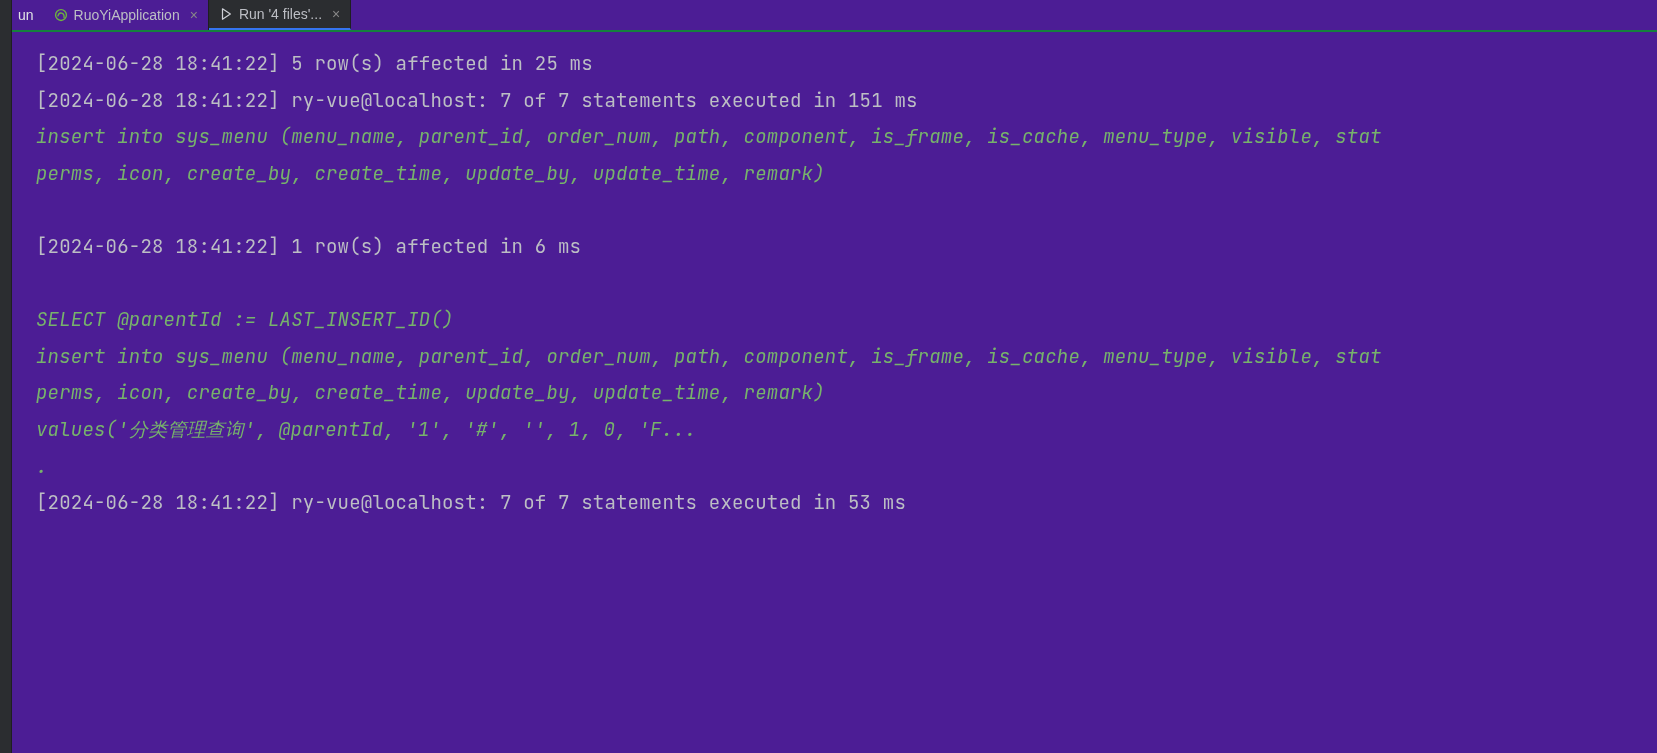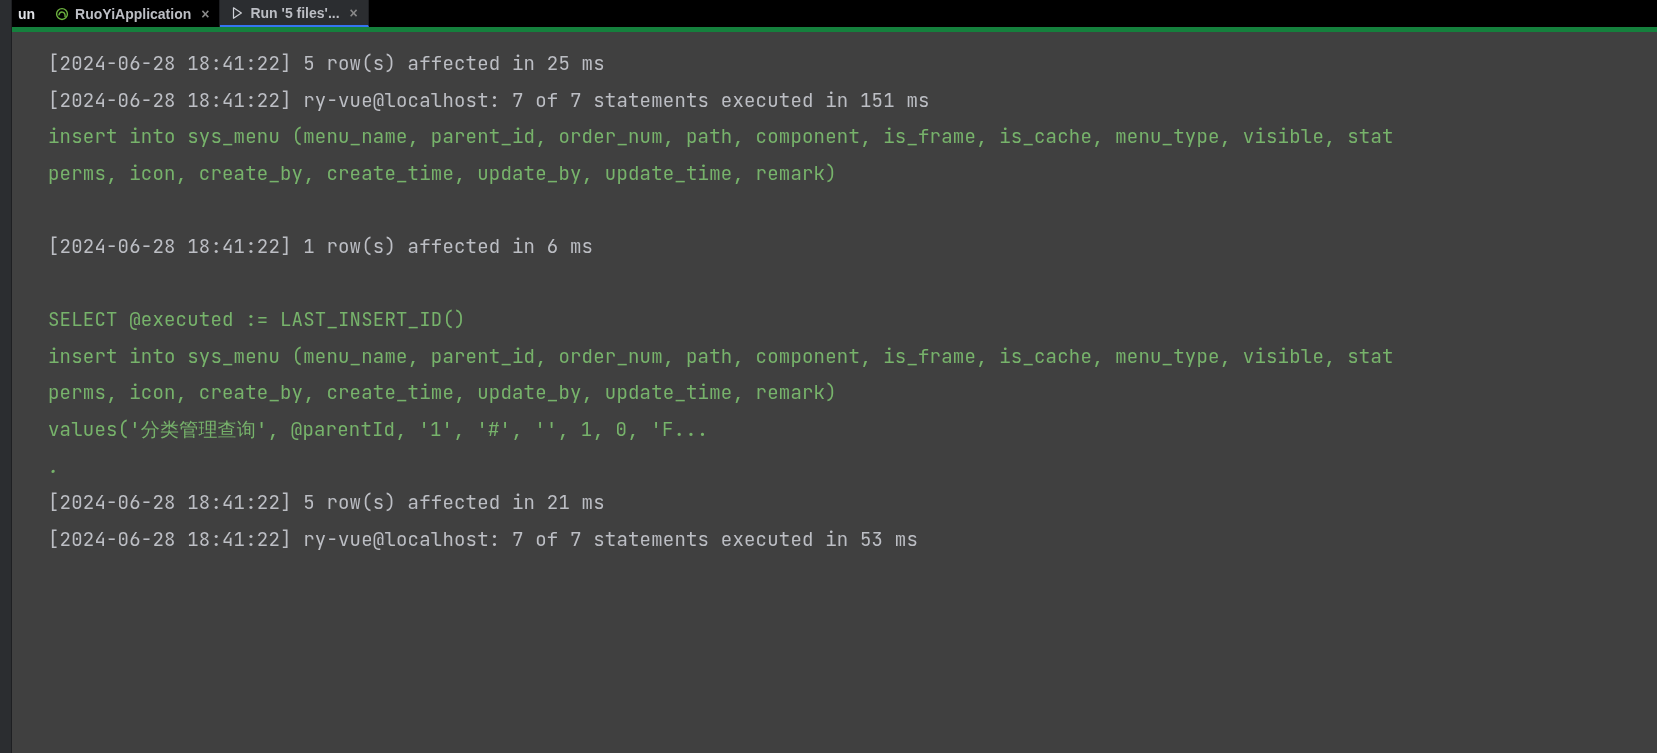--- a/index.html
+++ b/index.html
@@ -13,25 +13,24 @@
   }
   .root { display: flex; height: 753px; width: 1657px; }
   .gutter {
     width: 12px;
     background: #2b2d30;
     border-right: 1px solid #1e1f22;
   }
   .main { flex: 1; display: flex; flex-direction: column; min-width: 0; }
   .tabbar {
     height: 32px;
-    background: #000000;
+    background: #4c1d95;
     display: flex;
     align-items: stretch;
-    border-bottom: 5px solid #15803d;
-    font-weight: bold;
+    border-bottom: 2px solid #15803d;
   }
   .tab-left-label {
     display: flex; align-items: center;
     padding: 0 10px 0 6px;
     color: #dfe1e5;
     font-size: 14px;
     font-family: 'Segoe UI', Arial, sans-serif;
   }
   .tab {
     display: flex; align-items: center; gap: 6px;
@@ -40,32 +39,32 @@
     font-size: 14px;
     font-family: 'Segoe UI', Arial, sans-serif;
     border-right: 1px solid #1e1f22;
     cursor: pointer;
   }
   .tab.active { border-bottom: 2px solid #3574f0; background:#2b2d30; }
   .tab .close { color:#888; font-size: 14px; margin-left:4px; }
   .tab .tab-icon svg { width:14px; height:14px; display:block; }
   .console {
     flex: 1;
-    background: #404040;
-    padding: 14px 0 14px 36px;
+    background: #4c1d95;
+    padding: 14px 0 14px 24px;
     line-height: 36.6px;
     white-space: nowrap;
     overflow: hidden;
     font-family: 'JetBrains Mono','Consolas','Courier New',monospace;
     letter-spacing: 0.2px;
   }
   .line { height: 36.6px; }
   .ts   { color:#bcbec4; }
   .msg  { color:#bcbec4; }
-  .sql  { color:#77b36b; }
+  .sql  { color:#77b36b; font-style: italic; }
   .dot  { color:#77b36b; font-style: italic; }
 </style>
 </head>
 <body>
 
 <div class="root">
   <div class="gutter"></div>
   <div class="main">
 
     <div class="tabbar">
@@ -81,36 +80,35 @@
         <span>RuoYiApplication</span>
         <span class="close">×</span>
       </div>
 
       <div class="tab active">
         <span class="tab-icon">
           <svg viewBox="0 0 16 16">
               <path d="M4 2 L13 8 L4 14 Z" fill="none" stroke="#ced0d6" stroke-width="1.4" stroke-linejoin="round"></path>
             </svg>
         </span>
-        <span>Run '5 files'...</span>
+        <span>Run '4 files'...</span>
         <span class="close">×</span>
       </div>
     </div>
 
     <div class="console" id="console">
         <div class="line"><span class="ts">[2024-06-28 18:41:22] </span><span class="msg">5 row(s) affected in 25 ms</span></div>
         <div class="line"><span class="ts">[2024-06-28 18:41:22] </span><span class="msg">ry-vue@localhost: 7 of 7 statements executed in 151 ms</span></div>
         <div class="line"><span class="sql">insert into sys_menu (menu_name, parent_id, order_num, path, component, is_frame, is_cache, menu_type, visible, stat</span></div>
         <div class="line"><span class="sql"> perms, icon, create_by, create_time, update_by, update_time, remark)</span></div>
         <div class="line">&nbsp;</div>
         <div class="line"><span class="ts">[2024-06-28 18:41:22] </span><span class="msg">1 row(s) affected in 6 ms</span></div>
         <div class="line">&nbsp;</div>
-        <div class="line"><span class="sql">SELECT @executed := LAST_INSERT_ID()</span></div>
+        <div class="line"><span class="sql">SELECT @parentId := LAST_INSERT_ID()</span></div>
         <div class="line"><span class="sql">insert into sys_menu (menu_name, parent_id, order_num, path, component, is_frame, is_cache, menu_type, visible, stat</span></div>
         <div class="line"><span class="sql"> perms, icon, create_by, create_time, update_by, update_time, remark)</span></div>
         <div class="line"><span class="sql">values('分类管理查询', @parentId, '1',  '#', '', 1, 0, 'F...</span></div>
         <div class="line"><span class="dot">.</span></div>
-        <div class="line"><span class="ts">[2024-06-28 18:41:22] </span><span class="msg">5 row(s) affected in 21 ms</span></div>
         <div class="line"><span class="ts">[2024-06-28 18:41:22] </span><span class="msg">ry-vue@localhost: 7 of 7 statements executed in 53 ms</span></div>
       </div>
 
   </div>
 </div>
 
 </body></html>

